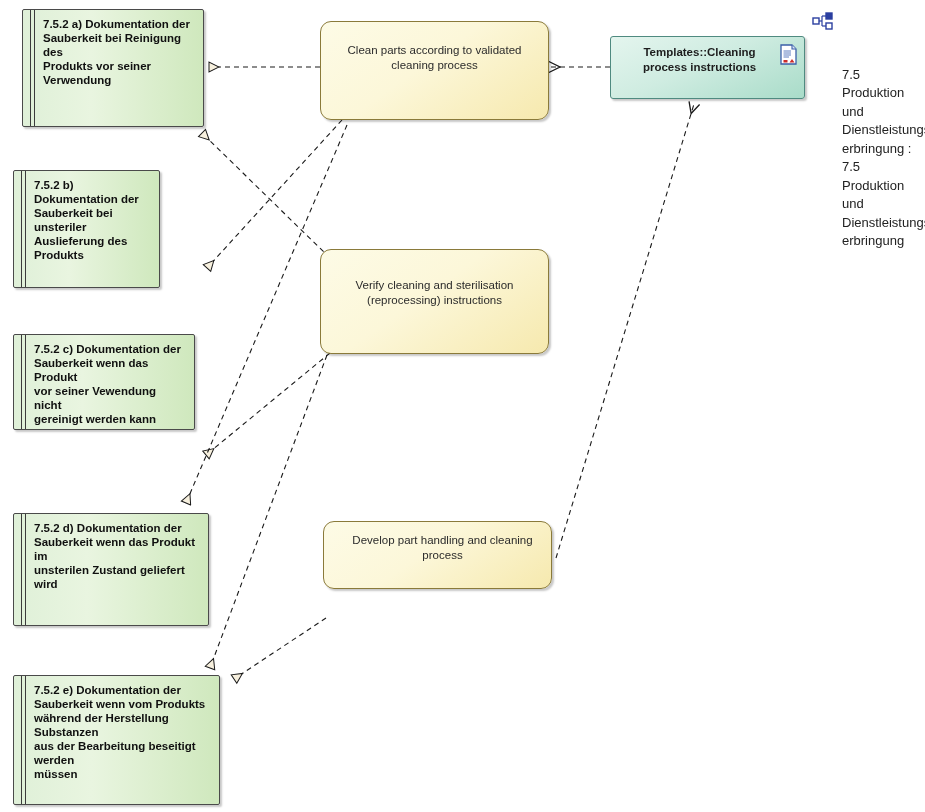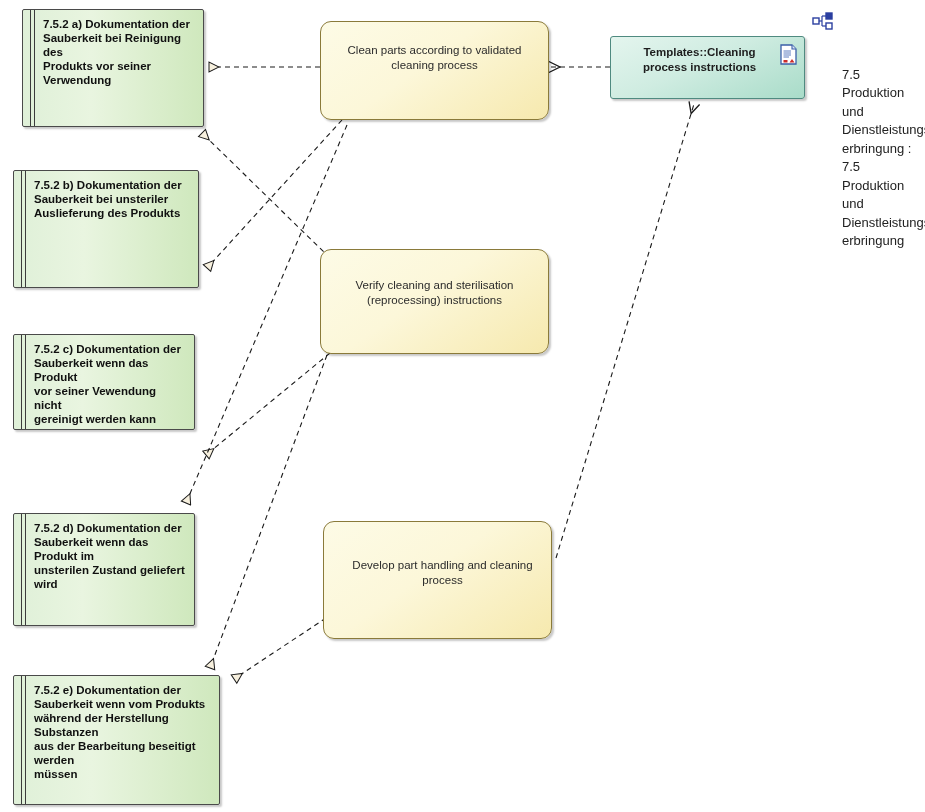--- a/index.html
+++ b/index.html
@@ -108,38 +108,38 @@
 
   <div class="node req" style="left:22px;top:9px;width:182px;height:118px;">
     <span class="bar1"></span>
     <span class="bar2"></span>
     <div class="rtext">7.5.2 a) Dokumentation der
 Sauberkeit bei Reinigung des
 Produkts vor seiner
 Verwendung</div>
   </div>
 
-  <div class="node req" style="left:13px;top:170px;width:186px;height:118px;">
+  <div class="node req" style="left:13px;top:170px;width:147px;height:118px;">
     <span class="bar1"></span>
     <span class="bar2"></span>
     <div class="rtext">7.5.2 b) Dokumentation der
 Sauberkeit bei unsteriler
 Auslieferung des Produkts</div>
   </div>
 
   <div class="node req" style="left:13px;top:334px;width:182px;height:96px;">
     <span class="bar1"></span>
     <span class="bar2"></span>
     <div class="rtext">7.5.2 c) Dokumentation der
 Sauberkeit wenn das Produkt
 vor seiner Vewendung nicht
 gereinigt werden kann</div>
   </div>
 
-  <div class="node req" style="left:13px;top:513px;width:182px;height:113px;">
+  <div class="node req" style="left:13px;top:513px;width:196px;height:113px;">
     <span class="bar1"></span>
     <span class="bar2"></span>
     <div class="rtext">7.5.2 d) Dokumentation der
 Sauberkeit wenn das Produkt im
 unsterilen Zustand geliefert
 wird</div>
   </div>
 
   <div class="node req" style="left:13px;top:675px;width:207px;height:130px;">
     <span class="bar1"></span>
@@ -152,21 +152,21 @@
   </div>
 
   <div class="node act" style="left:320px;top:21px;width:229px;height:99px;">
     <div class="atext">Clean parts according to validated cleaning process</div>
   </div>
 
   <div class="node act mid" style="left:320px;top:249px;width:229px;height:105px;">
     <div class="atext">Verify cleaning and sterilisation (reprocessing) instructions</div>
   </div>
 
-  <div class="node act low" style="left:323px;top:521px;width:229px;height:118px;padding-left:10px;">
+  <div class="node act low" style="left:323px;top:521px;width:229px;height:68px;padding-left:10px;">
     <div class="atext">Develop part handling and cleaning process</div>
   </div>
 
   <div class="node artifact" style="left:610px;top:36px;width:195px;height:63px;">
     <div class="ttext">Templates::Cleaning process instructions</div>
     <svg class="doc-icon" viewBox="0 0 17 21">
       <path d="M1,1 H12 L16,5 V20 H1 Z" fill="#ffffff" stroke="#3b5fa8" stroke-width="1.3"></path>
       <path d="M12,1 L12,5 L16,5" fill="#dce6f6" stroke="#3b5fa8" stroke-width="1.1"></path>
       <g stroke="#5f7fc0" stroke-width="1">
         <line x1="3.5" y1="7" x2="11" y2="7"></line>

